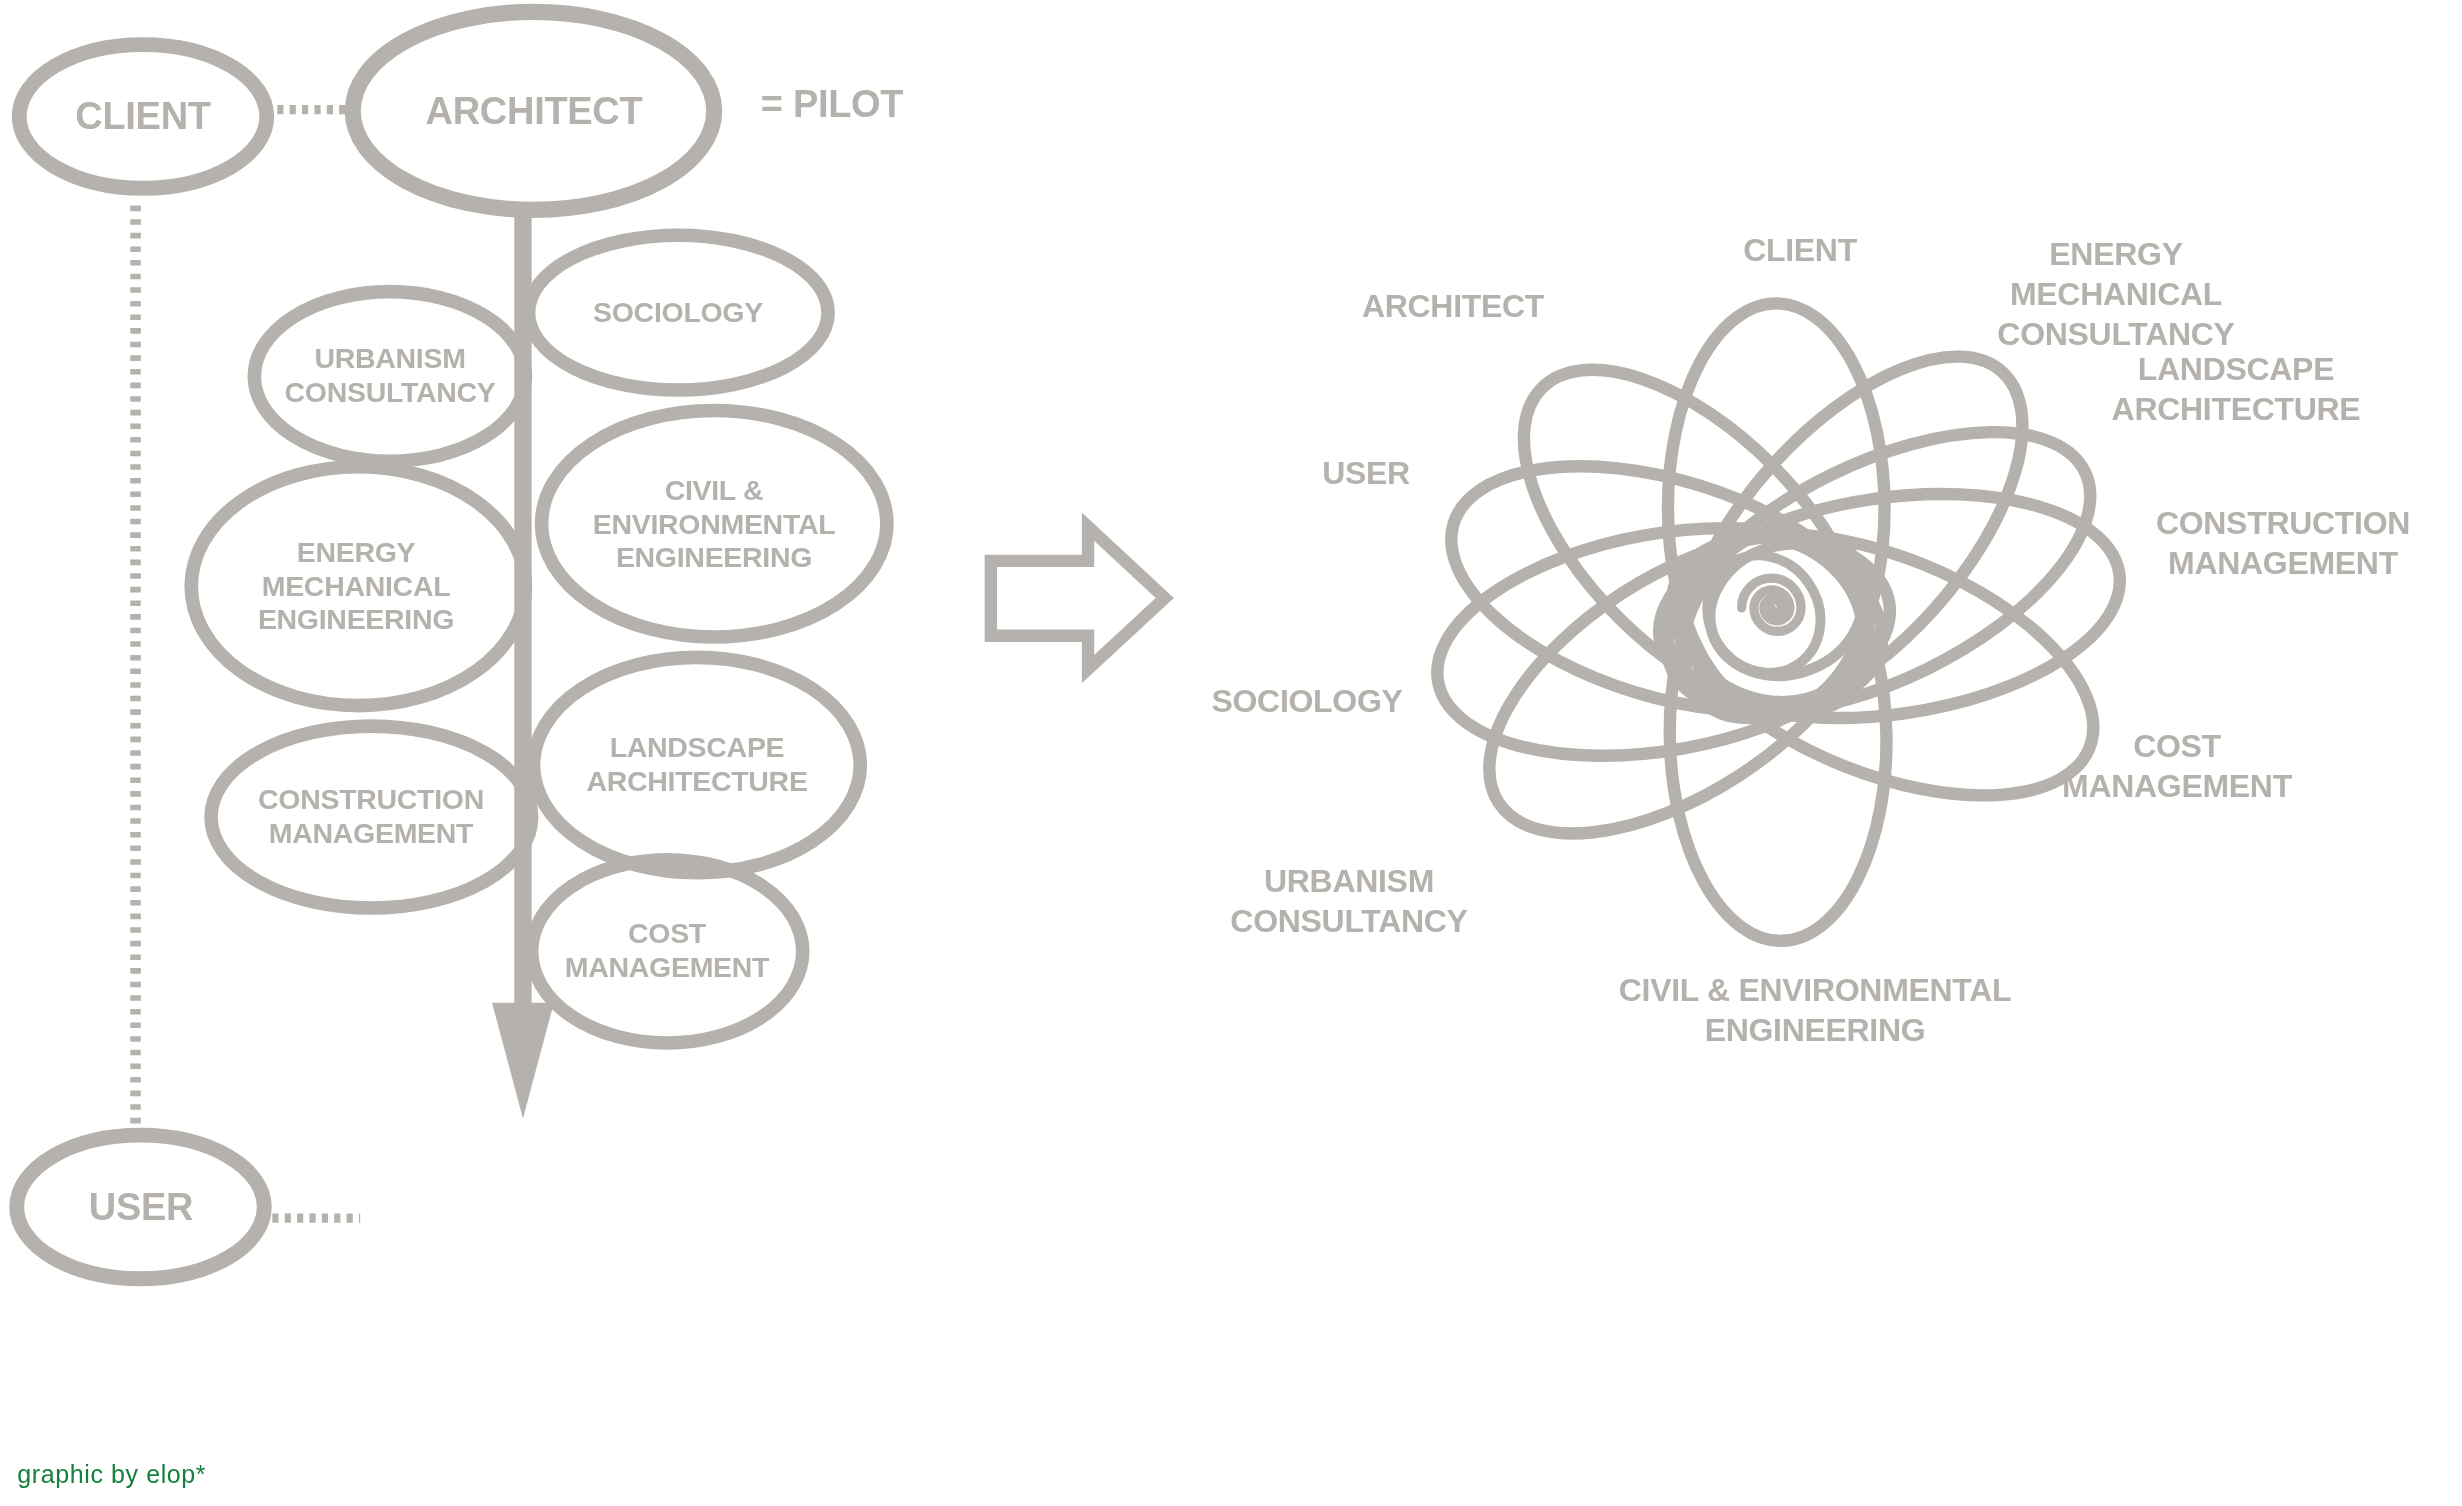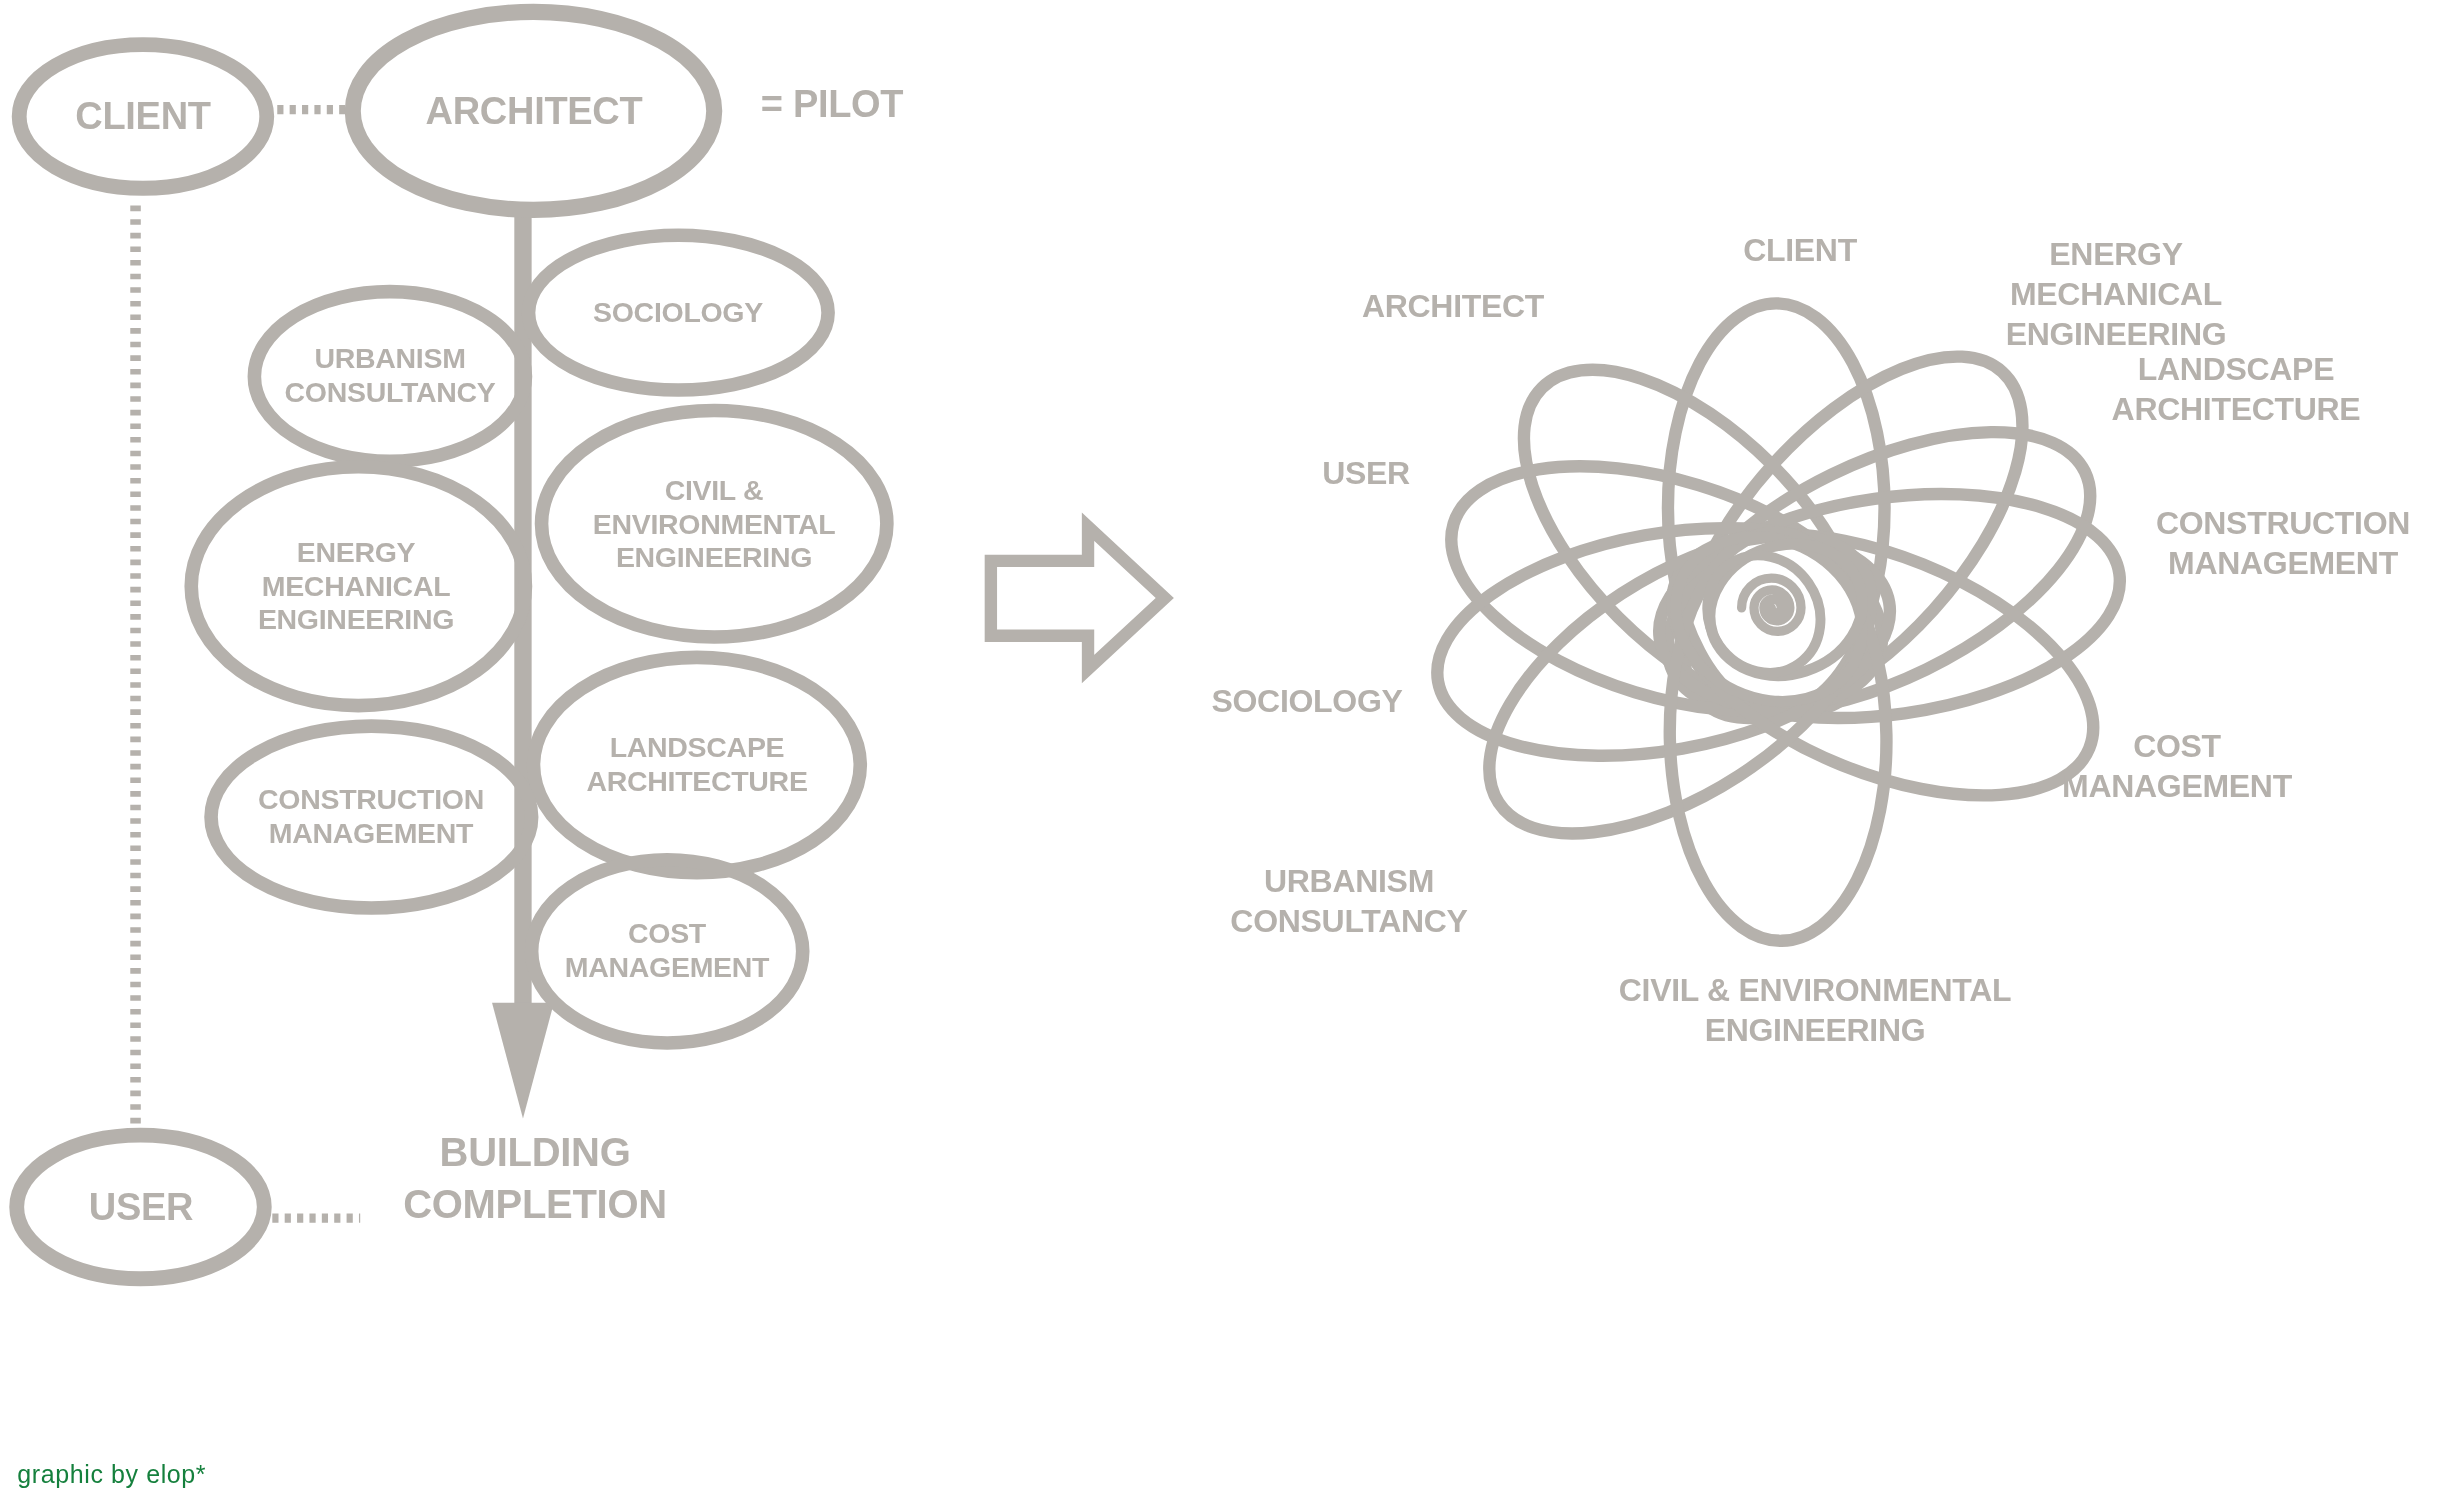--- a/index.html
+++ b/index.html
@@ -101,28 +101,26 @@
   <div class="lbl lbl-node" style="left:356px;top:586px;">ENERGY
 MECHANICAL
 ENGINEERING</div>
   <div class="lbl lbl-node" style="left:697px;top:765px;">LANDSCAPE
 ARCHITECTURE</div>
   <div class="lbl lbl-node" style="left:371px;top:817px;">CONSTRUCTION
 MANAGEMENT</div>
   <div class="lbl lbl-node" style="left:667px;top:951px;">COST
 MANAGEMENT</div>
 
-  <div class="lbl lbl-building" style="left:535px;top:1179px;">BUILDING
-COMPLETION</div>
   <div class="lbl lbl-big" style="left:141px;top:1207px;">USER</div>
 
   <div class="lbl lbl-right" style="left:1453px;top:306px;">ARCHITECT</div>
   <div class="lbl lbl-right" style="left:1800px;top:250px;">CLIENT</div>
   <div class="lbl lbl-right" style="left:2116px;top:294px;">ENERGY MECHANICAL
-ENGINEERING</div>
+CONSULTANCY</div>
   <div class="lbl lbl-right" style="left:2236px;top:389px;">LANDSCAPE
 ARCHITECTURE</div>
   <div class="lbl lbl-right" style="left:1366px;top:473px;">USER</div>
   <div class="lbl lbl-right" style="left:2283px;top:543px;">CONSTRUCTION
 MANAGEMENT</div>
   <div class="lbl lbl-right" style="left:1307px;top:701px;">SOCIOLOGY</div>
   <div class="lbl lbl-right" style="left:2177px;top:766px;">COST
 MANAGEMENT</div>
   <div class="lbl lbl-right" style="left:1349px;top:901px;">URBANISM
 CONSULTANCY</div>

